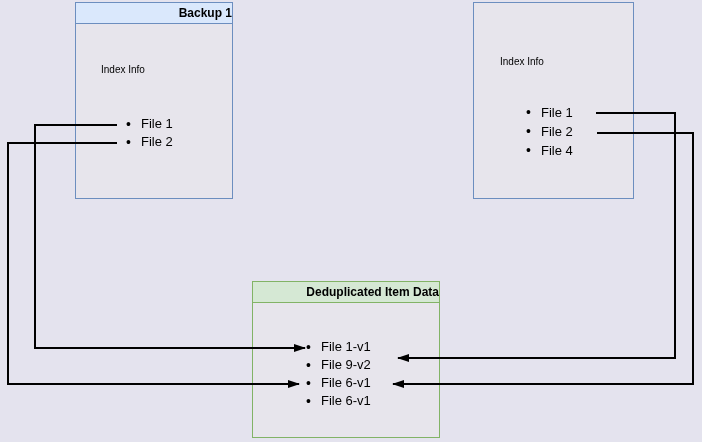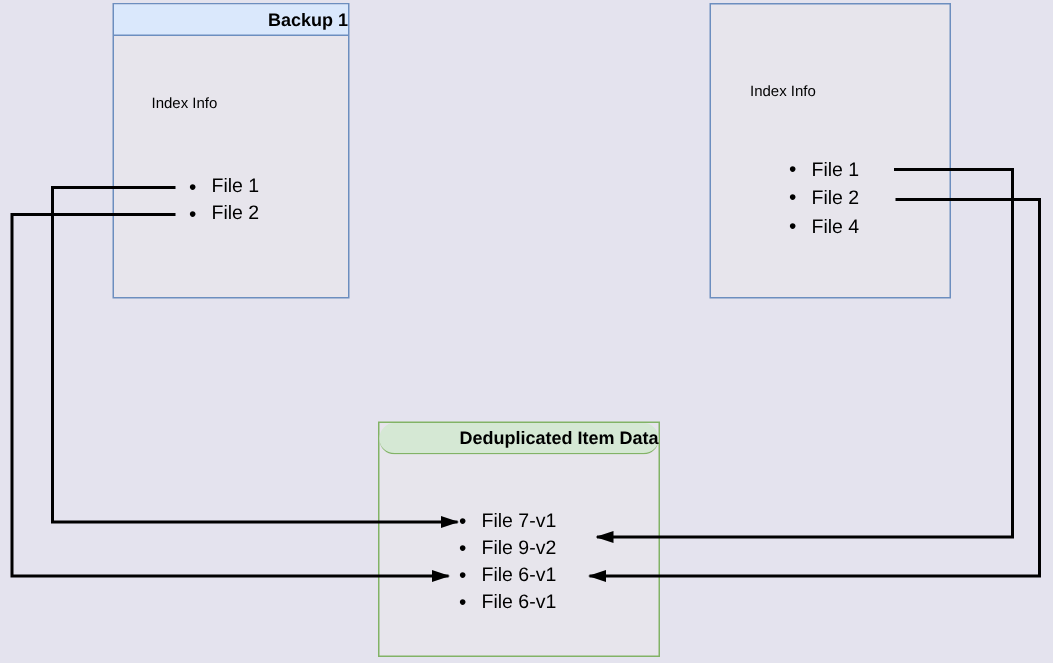--- a/index.html
+++ b/index.html
@@ -24,21 +24,21 @@
   .node.green { border-color: var(--green-border, #82b366); }
   .node-header {
     height: 21px;
     line-height: 21px;
     text-align: right;
     font-size: 12px;
     font-weight: bold;
     border-bottom: 1.5px solid;
   }
   .node.blue  .node-header { background: var(--blue-header-fill, #dae8fc); border-color: var(--blue-border, #6c8ebf); }
-  .node.green .node-header { background: var(--green-header-fill, #d5e8d4); border-color: var(--green-border, #82b366); border-radius: 10px; }
+  .node.green .node-header { background: var(--green-header-fill, #d5e8d4); border-color: var(--green-border, #82b366); }
   .subtitle {
     position: absolute;
     font-size: 10px;
     line-height: 18px;
     white-space: nowrap;
   }
   .file-list {
     position: absolute;
     list-style: none;
   }
@@ -82,21 +82,21 @@
     <ul class="file-list lh19" style="left:51px; top:100px;">
       <li>File 1</li>
       <li>File 2</li>
       <li>File 4</li>
     </ul>
   </div>
 
   <div class="node green" style="left:252px; top:281px; width:188px; height:157px;">
     <div class="node-header">Deduplicated Item Data</div>
     <ul class="file-list lh18" style="left:52px; top:56px;">
-      <li>File 7-v1</li>
+      <li>File 1-v1</li>
       <li>File 9-v2</li>
       <li>File 6-v1</li>
       <li>File 6-v1</li>
     </ul>
   </div>
 
   <svg class="connectors" viewBox="0 0 702 442">
     <defs>
       <marker id="arrowhead" markerUnits="userSpaceOnUse" markerWidth="12" markerHeight="8" refX="11" refY="4" orient="auto">
         <path d="M0,0 L12,4 L0,8 Z" fill="#000000"></path>

